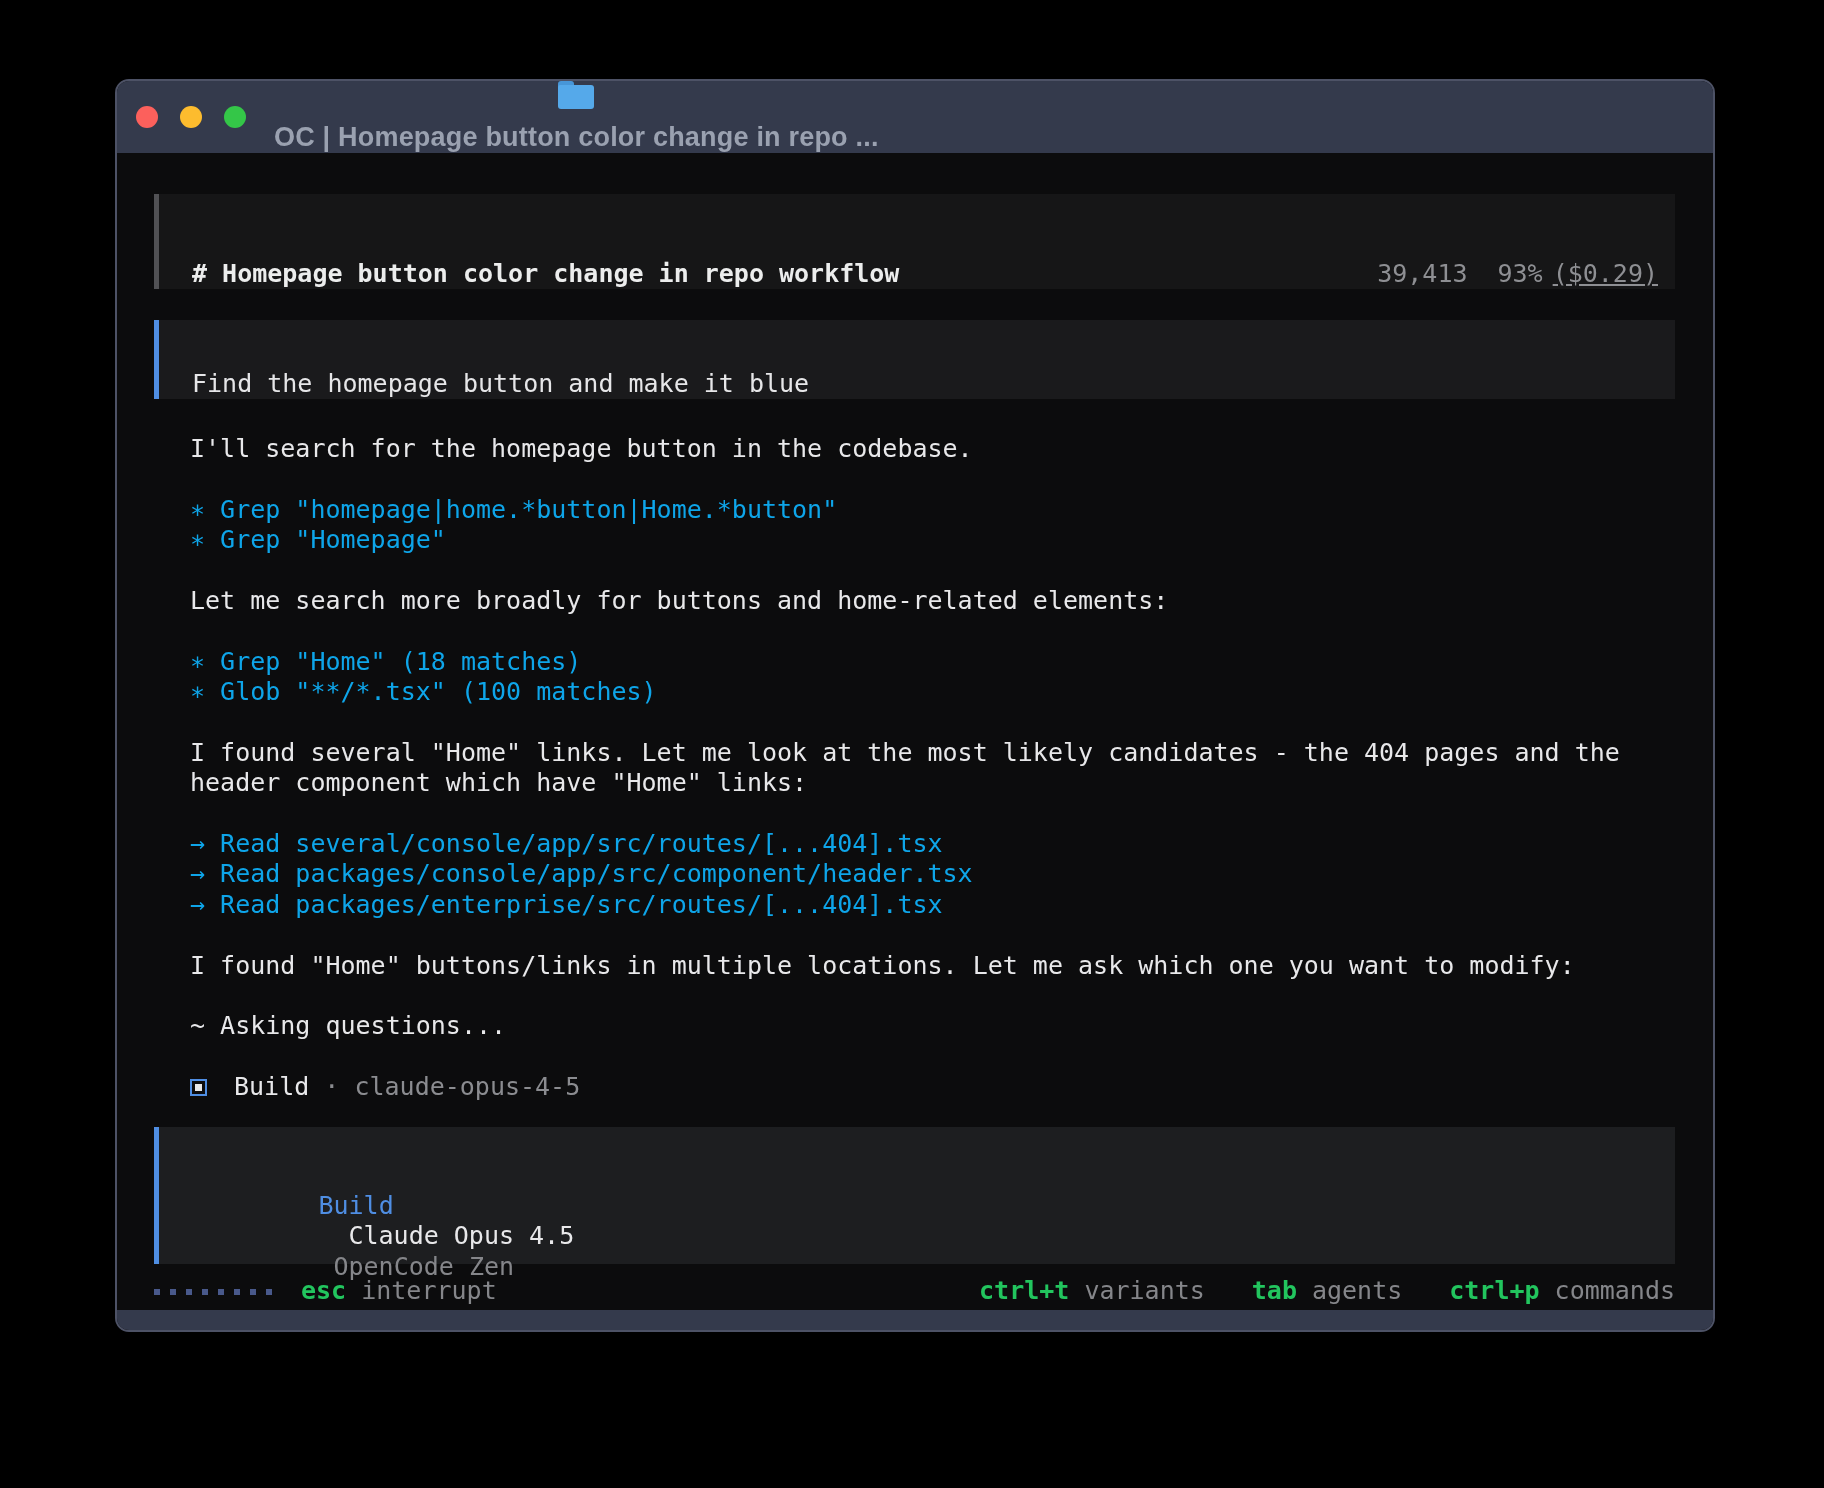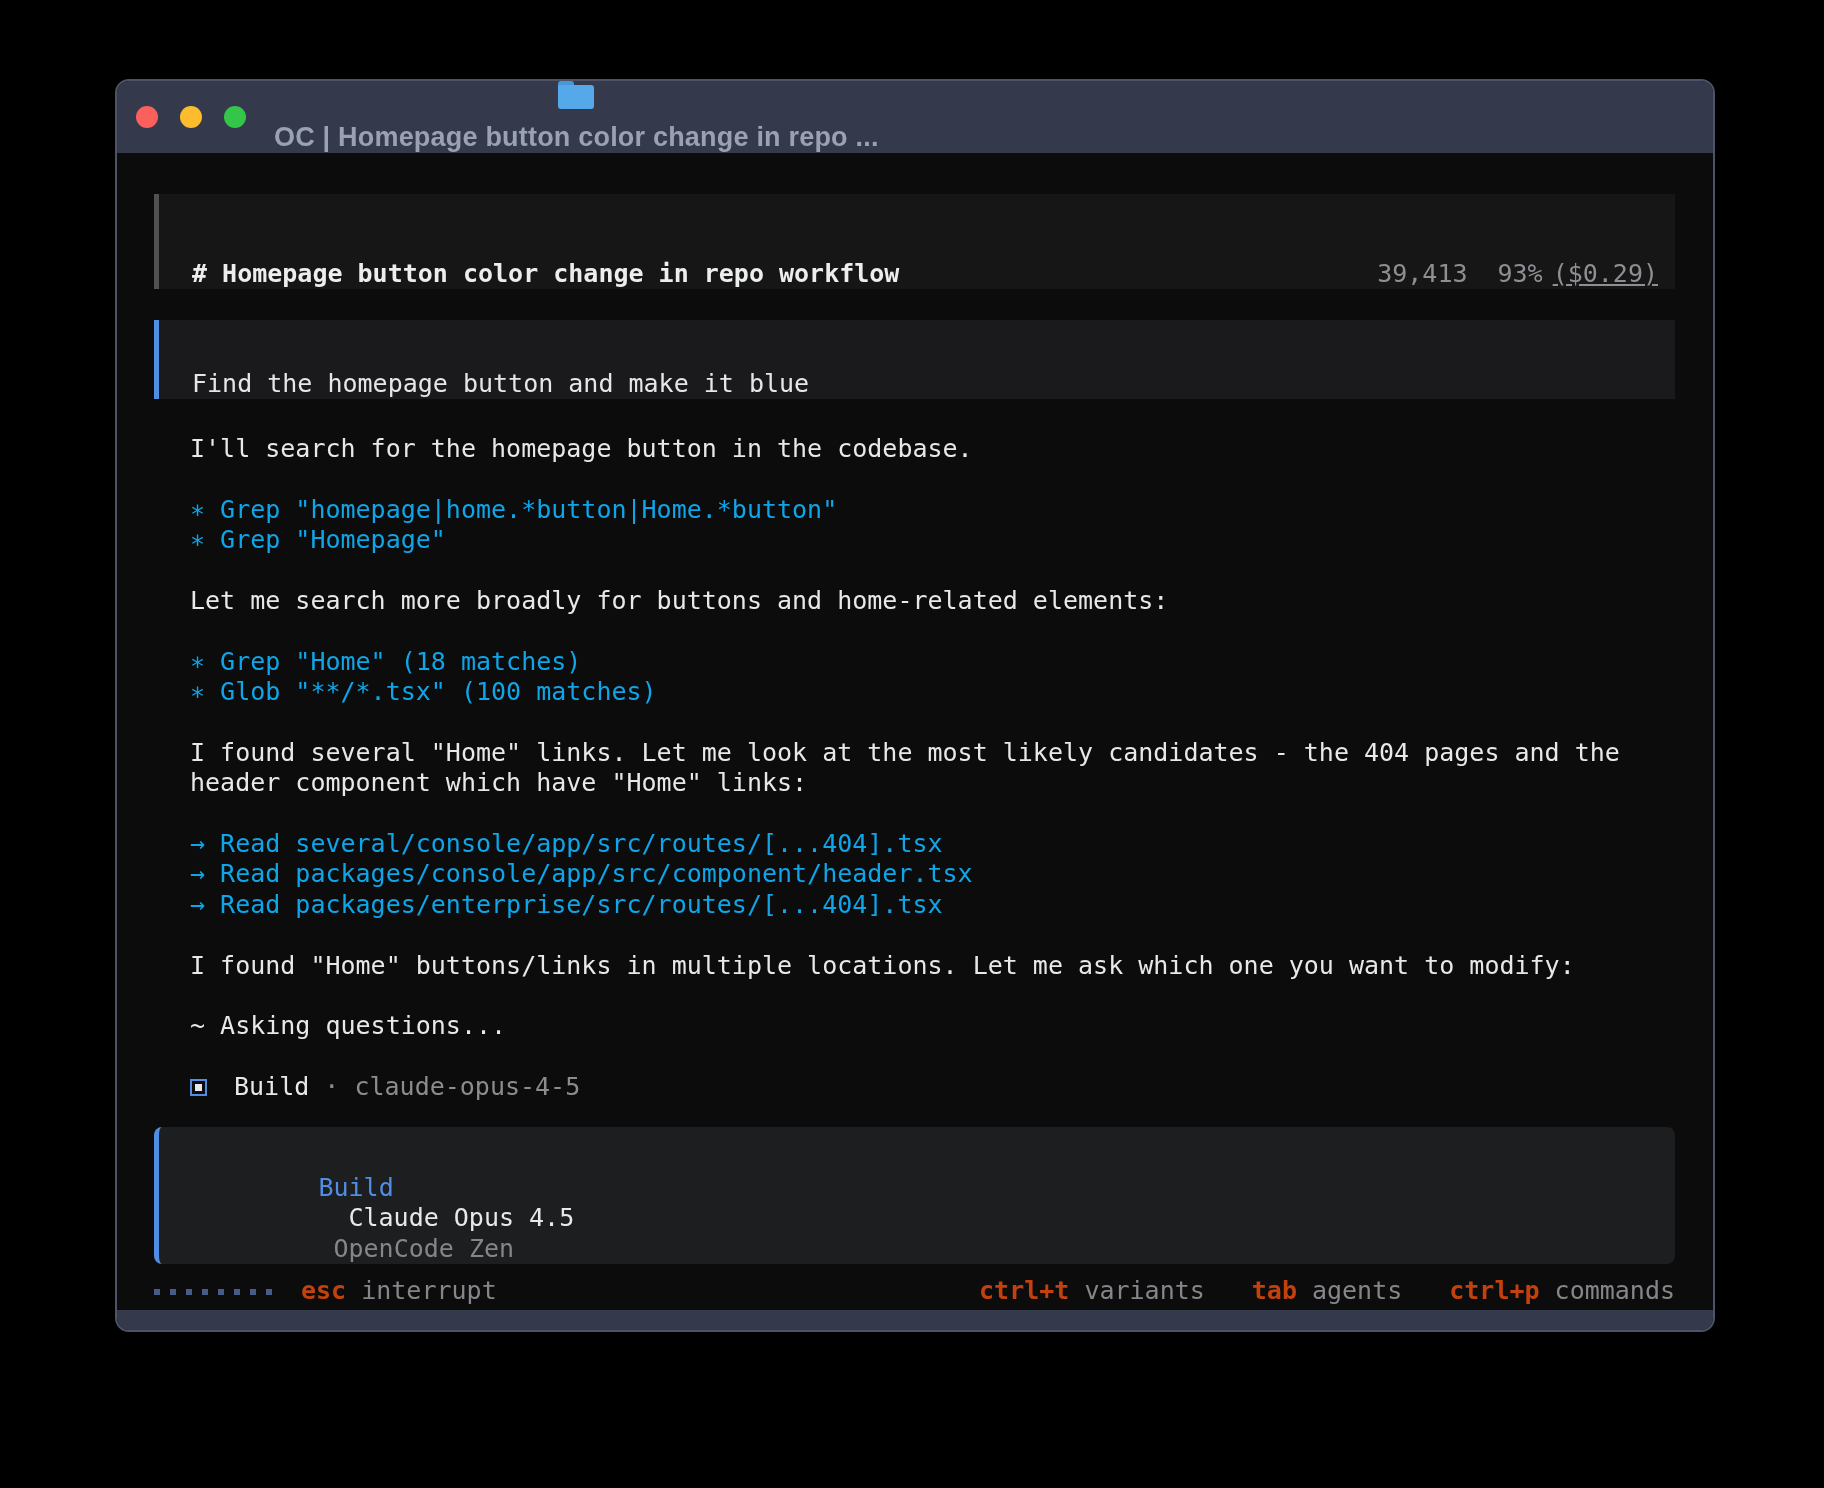--- a/index.html
+++ b/index.html
@@ -62,38 +62,37 @@
   }
   .agent-icon::after {
     content:""; position:absolute; left:3px; top:3px; width:7px; height:7px; background:#e9e9ea;
   }
   .status-agent { color:#e8e8ea; }
   .status-sep, .status-model { color:#8b8c90; }
 
   .input-block {
     margin-top:24px; height:137px; background:#1d1e20; border-color:#4f8ee3;
     display:flex; flex-direction:column; justify-content:space-between;
-    padding:16px 17px 21px 39px;
-    border-radius:8px;
+    padding:34px 17px 21px 39px;
   }
   .cursor { width:15px; height:31px; background:#e9e9e7; }
   .model-line { white-space:pre; }
   .model-agent    { color:#4f8ee3; }
   .model-name     { color:#e8e8ea; margin-left:30px; }
   .model-provider { color:#85868a; margin-left:15px; }
 
   .footer {
     margin-top:13px; height:30px; display:flex; align-items:center;
     justify-content:space-between; font-size:25px;
   }
   .footer-left { display:flex; align-items:center; }
   .spinner { display:flex; gap:10px; align-items:center; }
   .spinner .dot { width:6px; height:6px; background:#49598b; }
   .esc-hint { margin-left:29px; white-space:pre; }
-  .key   { color:#c2410c; font-weight:700; }
+  .key   { color:#22c55e; font-weight:700; }
   .label { color:#85868a; }
   .shortcuts { display:flex; gap:47px; }
   .shortcut { white-space:pre; }
   .shortcut .label { margin-left:15px; }
 </style>
 </head>
 <body>
 
 <div class="window">
 

